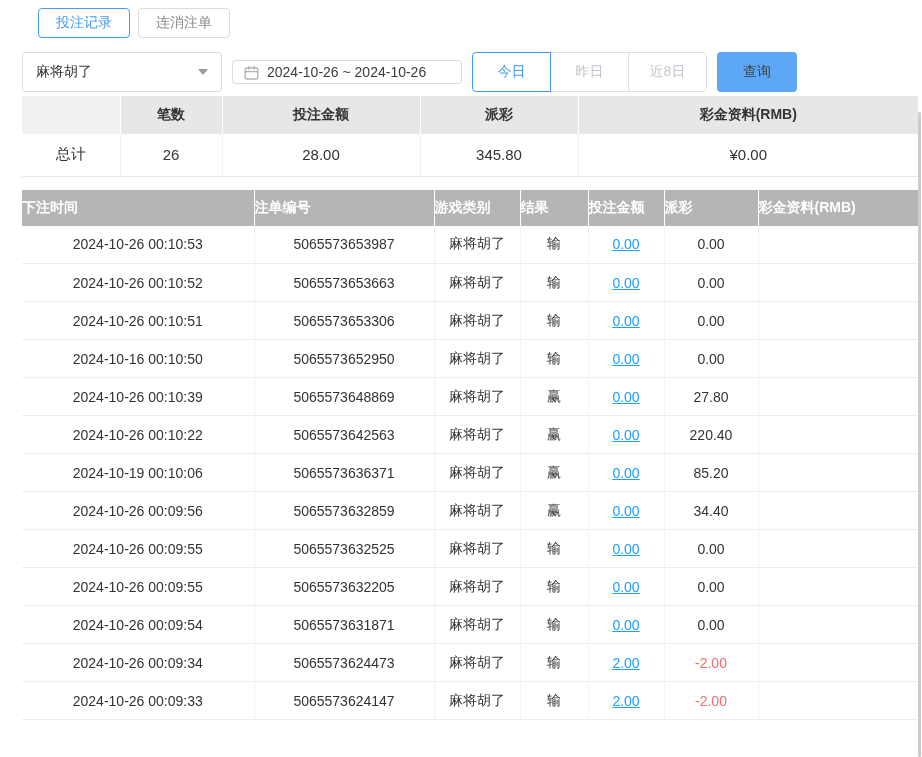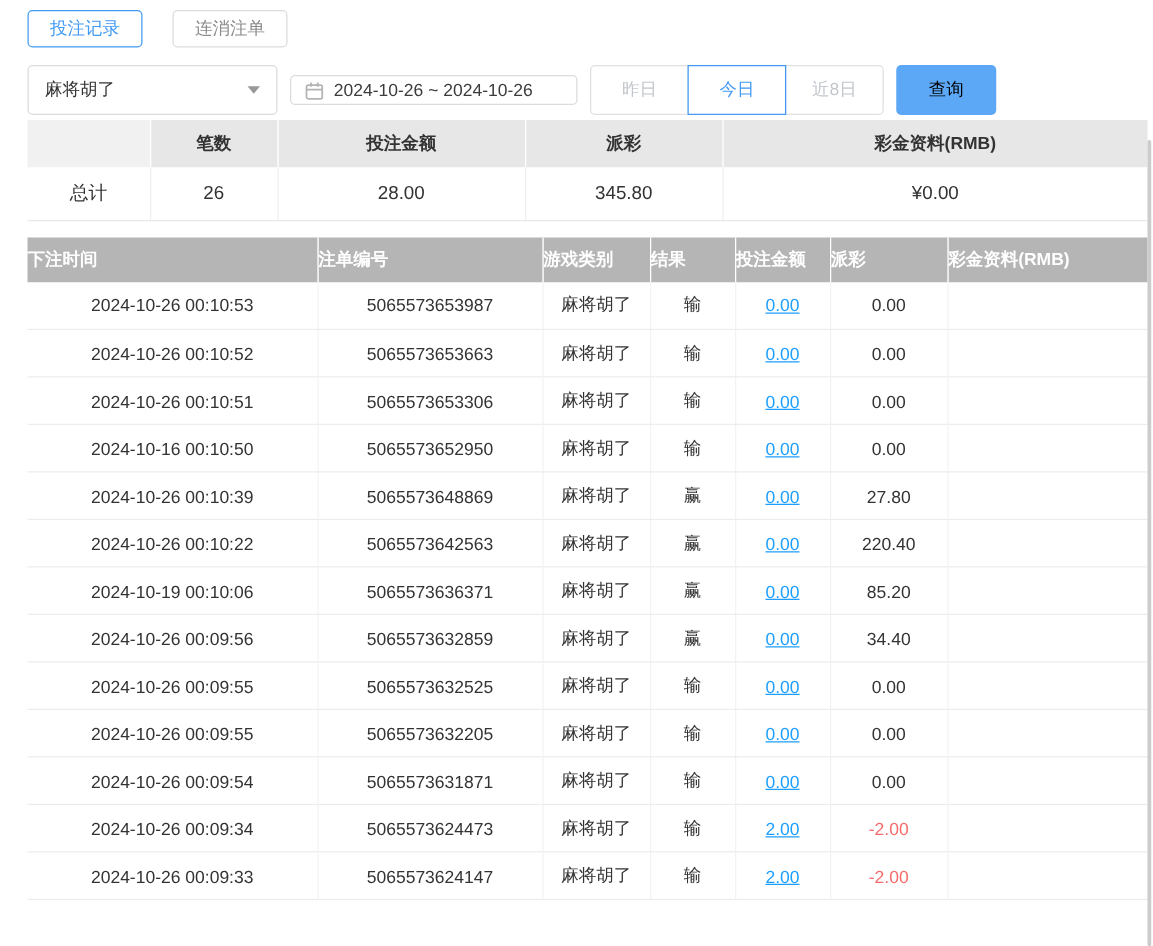--- a/index.html
+++ b/index.html
@@ -6,21 +6,21 @@
   html, body { width: 922px; height: 757px; overflow: hidden; background: #fff; }
   body {
     font-family: "Liberation Sans", "DejaVu Sans", sans-serif;
     font-size: 14px;
     color: #333;
     position: relative;
   }
   .content { margin: 8px 0 0 22px; width: 896px; }
 
   
-  .tabs-row { display: flex; gap: 24px; height: 30px; }
+  .tabs-row { display: flex; gap: 8px; height: 30px; margin-left: 16px; }
   .tab {
     height: 30px; padding: 0 17px; background: #fff;
     border: 1px solid #dcdcdc; border-radius: 4px;
     color: #8b8b8b; font-size: 14px; cursor: pointer;
     font-family: inherit;
   }
   .tab.active { border-color: var(--accent, #429af2); color: var(--accent, #429af2); }
 
   
   .filter-row { display: flex; align-items: center; margin-top: 14px; height: 40px; }
@@ -44,21 +44,21 @@
     color: #c3c7cd; font-size: 14px; cursor: pointer; font-family: inherit;
     margin-left: -1px; position: relative;
   }
   .btn-group .range-btn:first-child { border-radius: 4px 0 0 4px; margin-left: 0; }
   .btn-group .range-btn:last-child { border-radius: 0 4px 4px 0; }
   .range-btn.active {
     border-color: var(--accent, #429af2); color: var(--accent, #429af2); z-index: 1;
   }
   .query-btn {
     width: 80px; height: 40px; margin-left: 10px; border: none; border-radius: 4px;
-    background: var(--accent-light, #5da8f6); color: #000000; font-size: 14px;
+    background: var(--accent-light, #5da8f6); color: #404040; font-size: 14px;
     cursor: pointer; font-family: inherit;
   }
 
   
   .summary-table {
     width: 896px; margin-top: 4px; border-collapse: collapse; table-layout: fixed;
   }
   .summary-table th {
     height: 38px; background: var(--summary-header-bg, #e7e7e7);
     font-weight: 600; font-size: 14px; color: #333;
@@ -118,22 +118,22 @@
         <svg width="15" height="15" viewBox="0 0 15 15">
           <rect x="1.2" y="3" width="12.6" height="11" rx="1.5" fill="none" stroke="#b3b3b3" stroke-width="1.4"></rect>
           <line x1="1.2" y1="6.6" x2="13.8" y2="6.6" stroke="#b3b3b3" stroke-width="1.4"></line>
           <line x1="4.8" y1="1" x2="4.8" y2="4.4" stroke="#b3b3b3" stroke-width="1.4"></line>
           <line x1="10.2" y1="1" x2="10.2" y2="4.4" stroke="#b3b3b3" stroke-width="1.4"></line>
         </svg>
       </span>
       <span>2024-10-26 ~ 2024-10-26</span>
     </div>
     <div class="btn-group">
+      <button class="range-btn active">今日</button>
       <button class="range-btn">昨日</button>
-      <button class="range-btn active">今日</button>
       <button class="range-btn">近8日</button>
     </div>
     <button class="query-btn">查询</button>
   </div>
 
   <table class="summary-table">
     <colgroup>
       <col style="width:98px">
         <col style="width:102px">
         <col style="width:198px">

